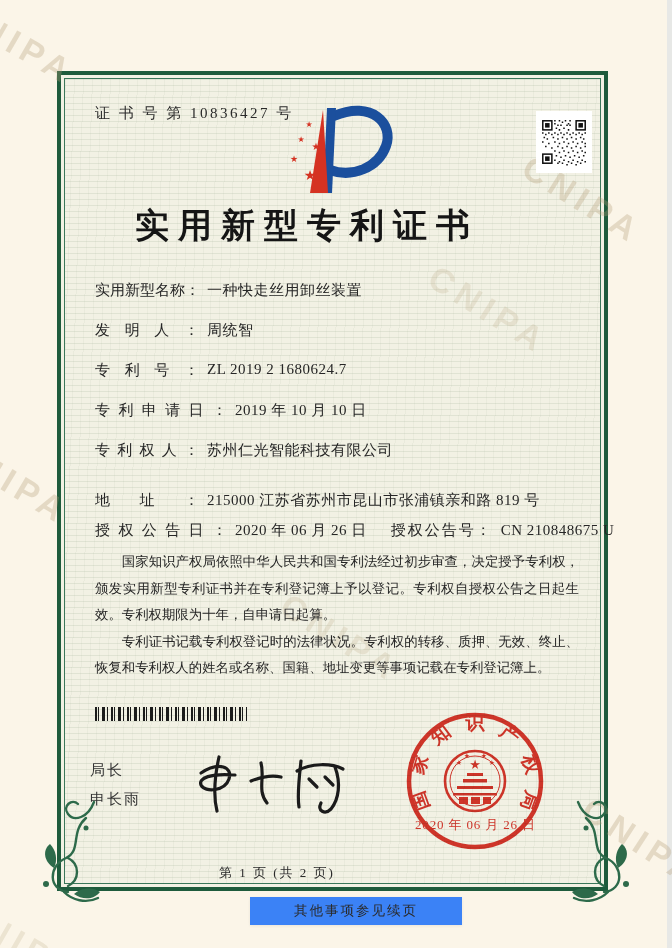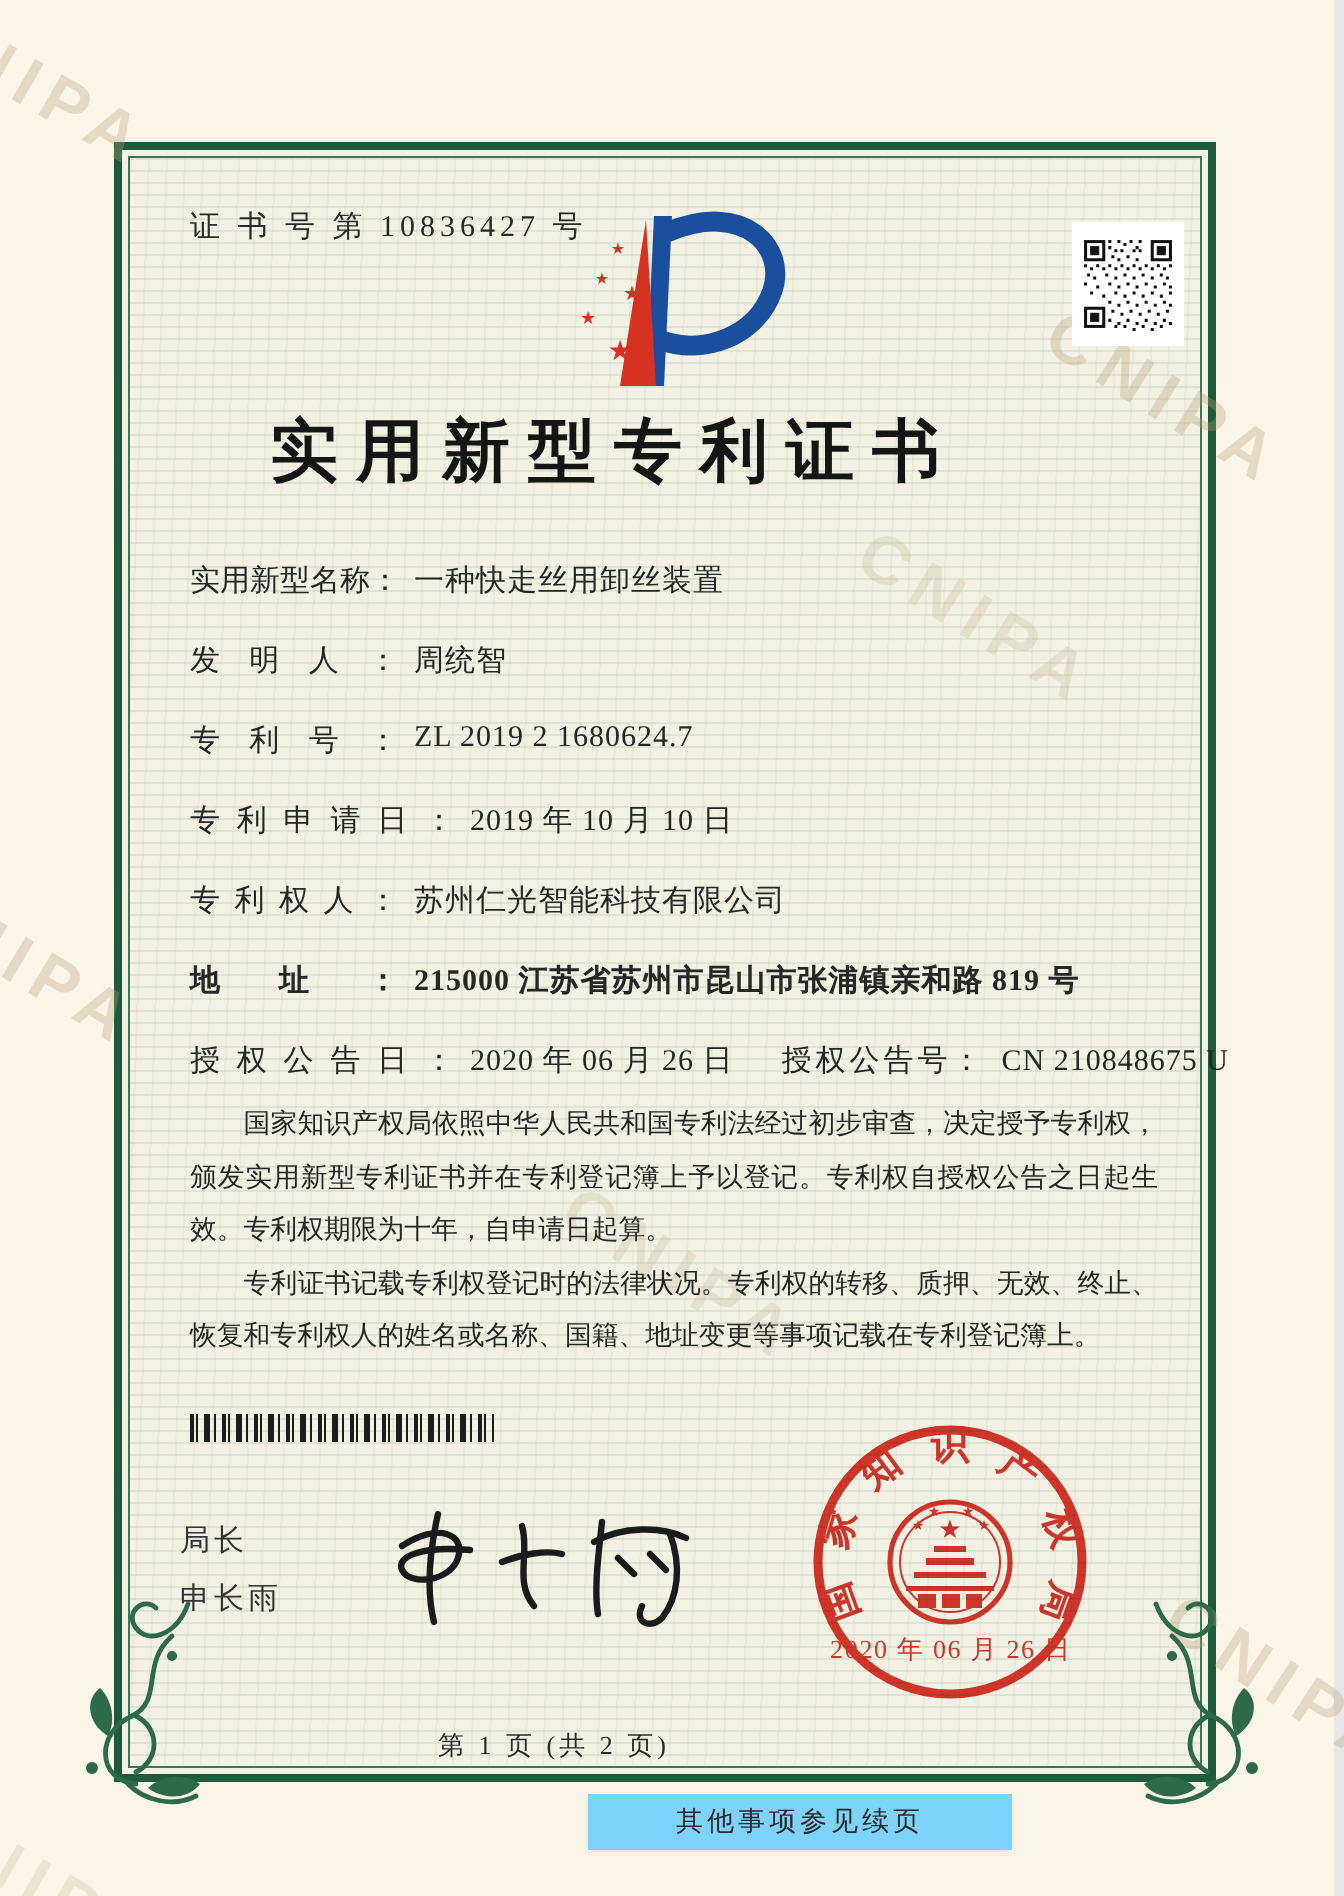--- a/index.html
+++ b/index.html
@@ -54,22 +54,22 @@
       #1c1c1c 12px 13px, transparent 13px 16px);
   }
   .signer{left:90px;font-family:"Liberation Sans","DejaVu Sans",sans-serif;font-size:15px;letter-spacing:2px;color:#333;}
   .signer-title{top:761px;}
   .signer-name{top:790px;}
   .signature{left:185px;top:751px;}
   .seal{left:395px;top:701px;mix-blend-mode:multiply;opacity:.93;z-index:3;}
   .page-info{left:57px;top:864px;width:440px;text-align:center;font-size:13px;letter-spacing:2px;color:#2a2a2a;}
   .footer-note{
     left:250px;top:897px;width:212px;height:28px;line-height:28px;
-    background:#7dd3fc;box-shadow:0 1px 3px rgba(0,0,0,.07);
-    text-align:center;font-size:13.5px;letter-spacing:2px;color:#2a2a2a;margin-left:44px;
+    background:#3b82f6;box-shadow:0 1px 3px rgba(0,0,0,.07);
+    text-align:center;font-size:13.5px;letter-spacing:2px;color:#2a2a2a;
   }
   .flourish{z-index:2;}
   .flourish-left{left:34px;top:798px;}
   .flourish-right{left:568px;top:798px;transform:scaleX(-1);}
 </style>
 </head>
 <body>
 
 <div class="page">
 
@@ -144,21 +144,21 @@
   </div>
   <div class="abs frow" style="top:361px;">
     <span class="flabel">专利号：</span><span class="fvalue">ZL 2019 2 1680624.7</span>
   </div>
   <div class="abs frow" style="top:401px;">
     <span class="flabel-wide">专利申请日：</span><span class="fvalue">2019 年 10 月 10 日</span>
   </div>
   <div class="abs frow" style="top:441px;">
     <span class="flabel">专利权人：</span><span class="fvalue">苏州仁光智能科技有限公司</span>
   </div>
-  <div class="abs frow" style="top:481px;font-weight:bold;">
+  <div class="abs frow" style="top:491px;">
     <span class="flabel">地址：</span><span class="fvalue">215000 江苏省苏州市昆山市张浦镇亲和路 819 号</span>
   </div>
   <div class="abs frow" style="top:521px;">
     <span class="flabel-wide">授权公告日：</span><span class="fvalue">2020 年 06 月 26 日</span><span class="pair2"><span class="flabel2">授权公告号：</span><span class="fvalue">CN 210848675 U</span></span>
   </div>
 
   <div class="abs body-text">
     <p>国家知识产权局依照中华人民共和国专利法经过初步审查，决定授予专利权，颁发实用新型专利证书并在专利登记簿上予以登记。专利权自授权公告之日起生效。专利权期限为十年，自申请日起算。</p>
     <p>专利证书记载专利权登记时的法律状况。专利权的转移、质押、无效、终止、恢复和专利权人的姓名或名称、国籍、地址变更等事项记载在专利登记簿上。</p>
   </div>

